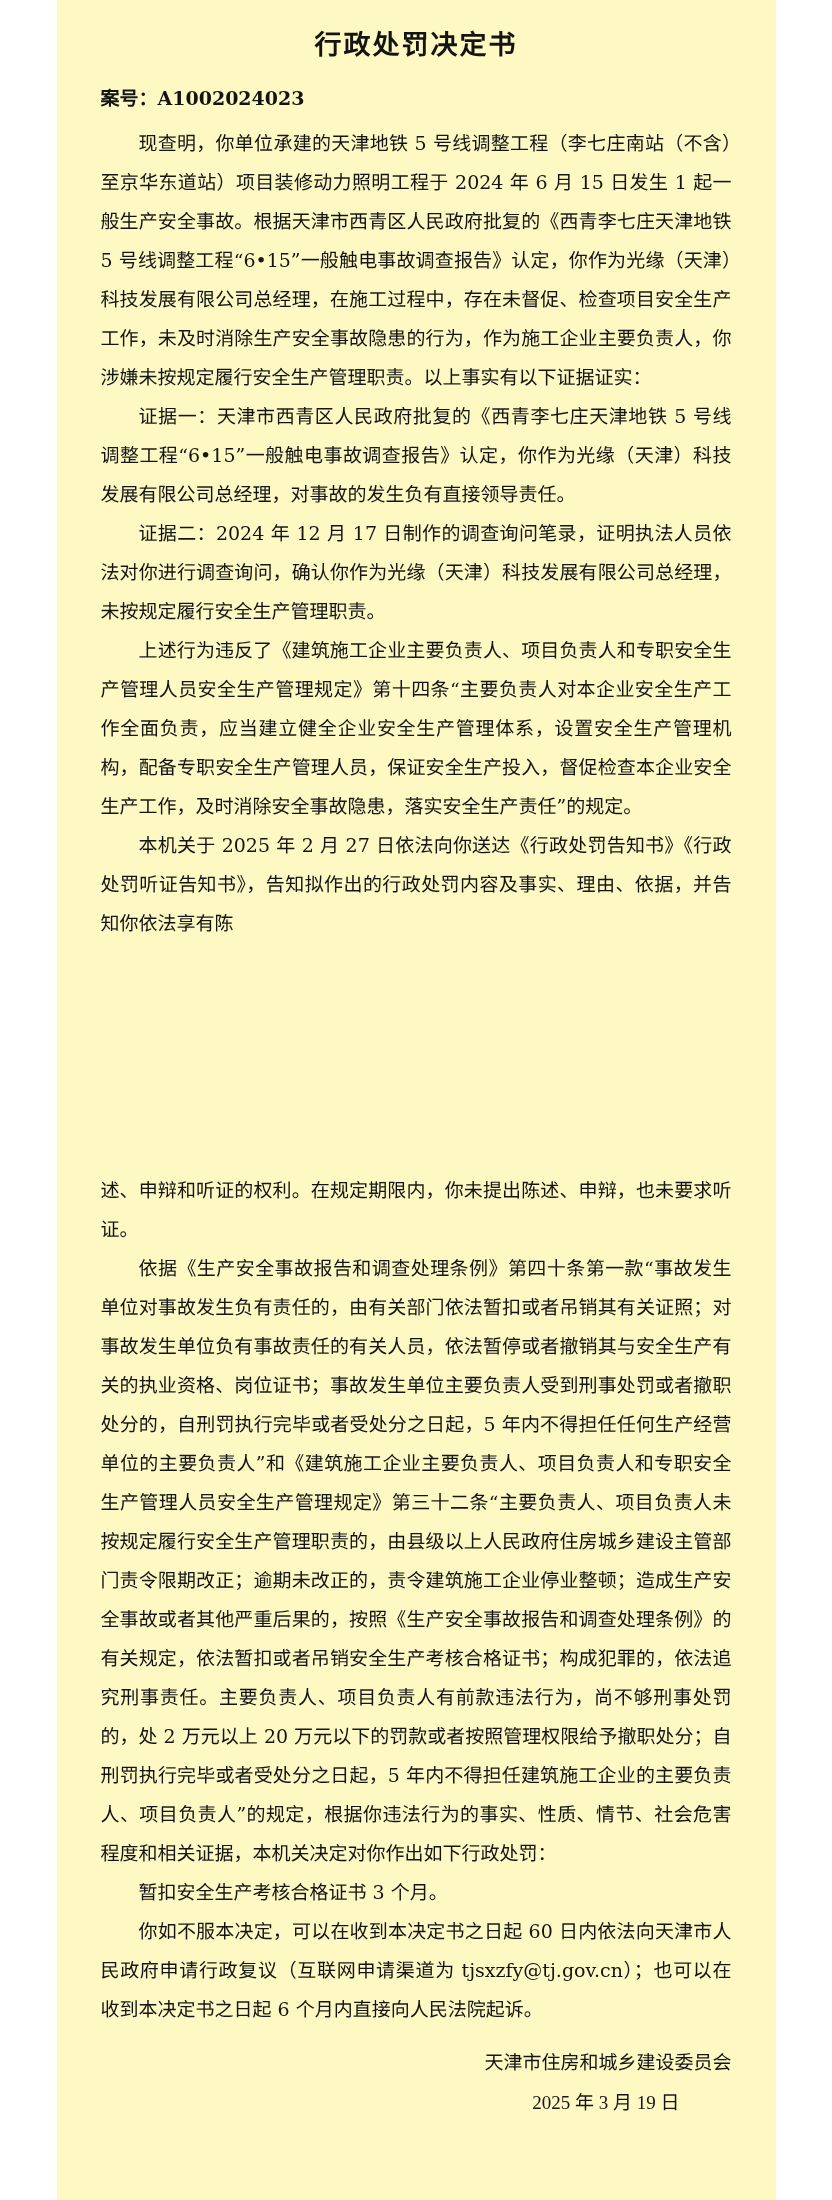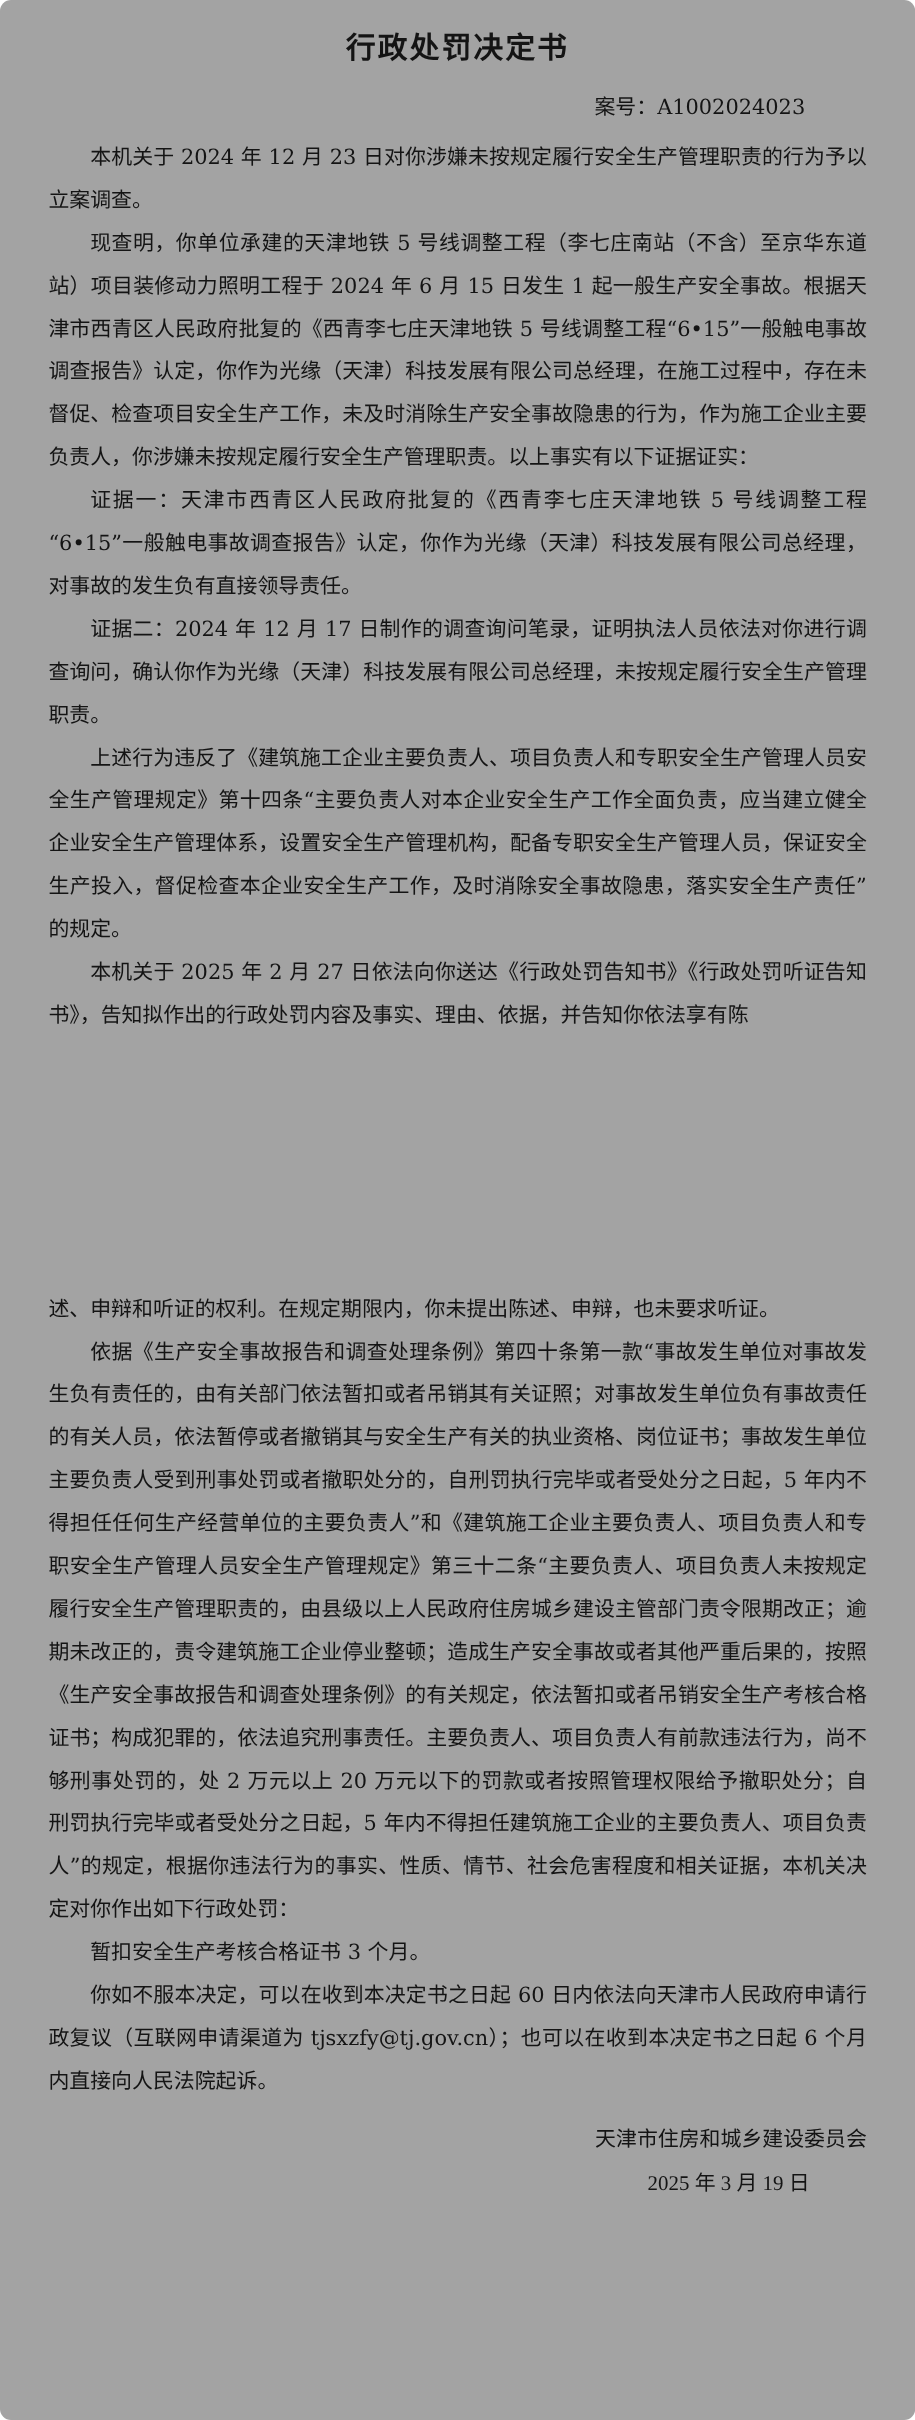--- a/index.html
+++ b/index.html
@@ -2,48 +2,48 @@
 <html lang="zh-CN"><head>
 <meta charset="utf-8">
 <style>
   html, body {
     margin: 0;
     padding: 0;
     background: #ffffff;
   }
   .page {
     position: relative;
-    width: 832px;
+    width: 719px;
     height: 2200px;
     margin: 0 auto;
-    background: #a3a3a3;
+    background: #fef9c3;
     overflow: hidden;
     font-family: "DejaVu Serif", "Liberation Serif", serif;
     color: #141414;
-    border-radius: 10px;
   }
   .content {
     padding: 14px 44px 0 44px;
     font-size: 19px;
     line-height: 39px;
     text-align: justify;
   }
   .doc-title {
     text-align: center;
     font-size: 27px;
     font-weight: bold;
     line-height: 46px;
     letter-spacing: 2px;
     margin: 8px 0 10px 0;
   }
   .case-line {
-    text-align: right;
+    text-align: left;
     padding-right: 56px;
     line-height: 40px;
     margin-bottom: 6px;
+    font-weight: bold;
   }
   .info-line {
     line-height: 39px;
   }
   .info-block {
     margin-bottom: 2px;
   }
   p.para {
     margin: 0;
     text-indent: 2em;
@@ -74,21 +74,20 @@
 <body>
 
 <div class="page">
   <div class="content">
 
     <div class="doc-title">行政处罚决定书</div>
 
     <div class="case-line"><span>案号：</span><span>A1002024023</span></div>
 
 
-    <p class="para">本机关于 2024 年 12 月 23 日对你涉嫌未按规定履行安全生产管理职责的行为予以立案调查。</p>
     <p class="para">现查明，你单位承建的天津地铁 5 号线调整工程（李七庄南站（不含）至京华东道站）项目装修动力照明工程于 2024 年 6 月 15 日发生 1 起一般生产安全事故。根据天津市西青区人民政府批复的《西青李七庄天津地铁 5 号线调整工程“6•15”一般触电事故调查报告》认定，你作为光缘（天津）科技发展有限公司总经理，在施工过程中，存在未督促、检查项目安全生产工作，未及时消除生产安全事故隐患的行为，作为施工企业主要负责人，你涉嫌未按规定履行安全生产管理职责。以上事实有以下证据证实：</p>
     <p class="para">证据一：天津市西青区人民政府批复的《西青李七庄天津地铁 5 号线调整工程“6•15”一般触电事故调查报告》认定，你作为光缘（天津）科技发展有限公司总经理，对事故的发生负有直接领导责任。</p>
     <p class="para">证据二：2024 年 12 月 17 日制作的调查询问笔录，证明执法人员依法对你进行调查询问，确认你作为光缘（天津）科技发展有限公司总经理，未按规定履行安全生产管理职责。</p>
     <p class="para">上述行为违反了《建筑施工企业主要负责人、项目负责人和专职安全生产管理人员安全生产管理规定》第十四条“主要负责人对本企业安全生产工作全面负责，应当建立健全企业安全生产管理体系，设置安全生产管理机构，配备专职安全生产管理人员，保证安全生产投入，督促检查本企业安全生产工作，及时消除安全事故隐患，落实安全生产责任”的规定。</p>
     <p class="para">本机关于 2025 年 2 月 27 日依法向你送达《行政处罚告知书》《行政处罚听证告知书》，告知拟作出的行政处罚内容及事实、理由、依据，并告知你依法享有陈</p>
 
     <div class="page-gap"></div>
 
     <p class="para-cont">述、申辩和听证的权利。在规定期限内，你未提出陈述、申辩，也未要求听证。</p>
     <p class="para">依据《生产安全事故报告和调查处理条例》第四十条第一款“事故发生单位对事故发生负有责任的，由有关部门依法暂扣或者吊销其有关证照；对事故发生单位负有事故责任的有关人员，依法暂停或者撤销其与安全生产有关的执业资格、岗位证书；事故发生单位主要负责人受到刑事处罚或者撤职处分的，自刑罚执行完毕或者受处分之日起，5 年内不得担任任何生产经营单位的主要负责人”和《建筑施工企业主要负责人、项目负责人和专职安全生产管理人员安全生产管理规定》第三十二条“主要负责人、项目负责人未按规定履行安全生产管理职责的，由县级以上人民政府住房城乡建设主管部门责令限期改正；逾期未改正的，责令建筑施工企业停业整顿；造成生产安全事故或者其他严重后果的，按照《生产安全事故报告和调查处理条例》的有关规定，依法暂扣或者吊销安全生产考核合格证书；构成犯罪的，依法追究刑事责任。主要负责人、项目负责人有前款违法行为，尚不够刑事处罚的，处 2 万元以上 20 万元以下的罚款或者按照管理权限给予撤职处分；自刑罚执行完毕或者受处分之日起，5 年内不得担任建筑施工企业的主要负责人、项目负责人”的规定，根据你违法行为的事实、性质、情节、社会危害程度和相关证据，本机关决定对你作出如下行政处罚：</p>

